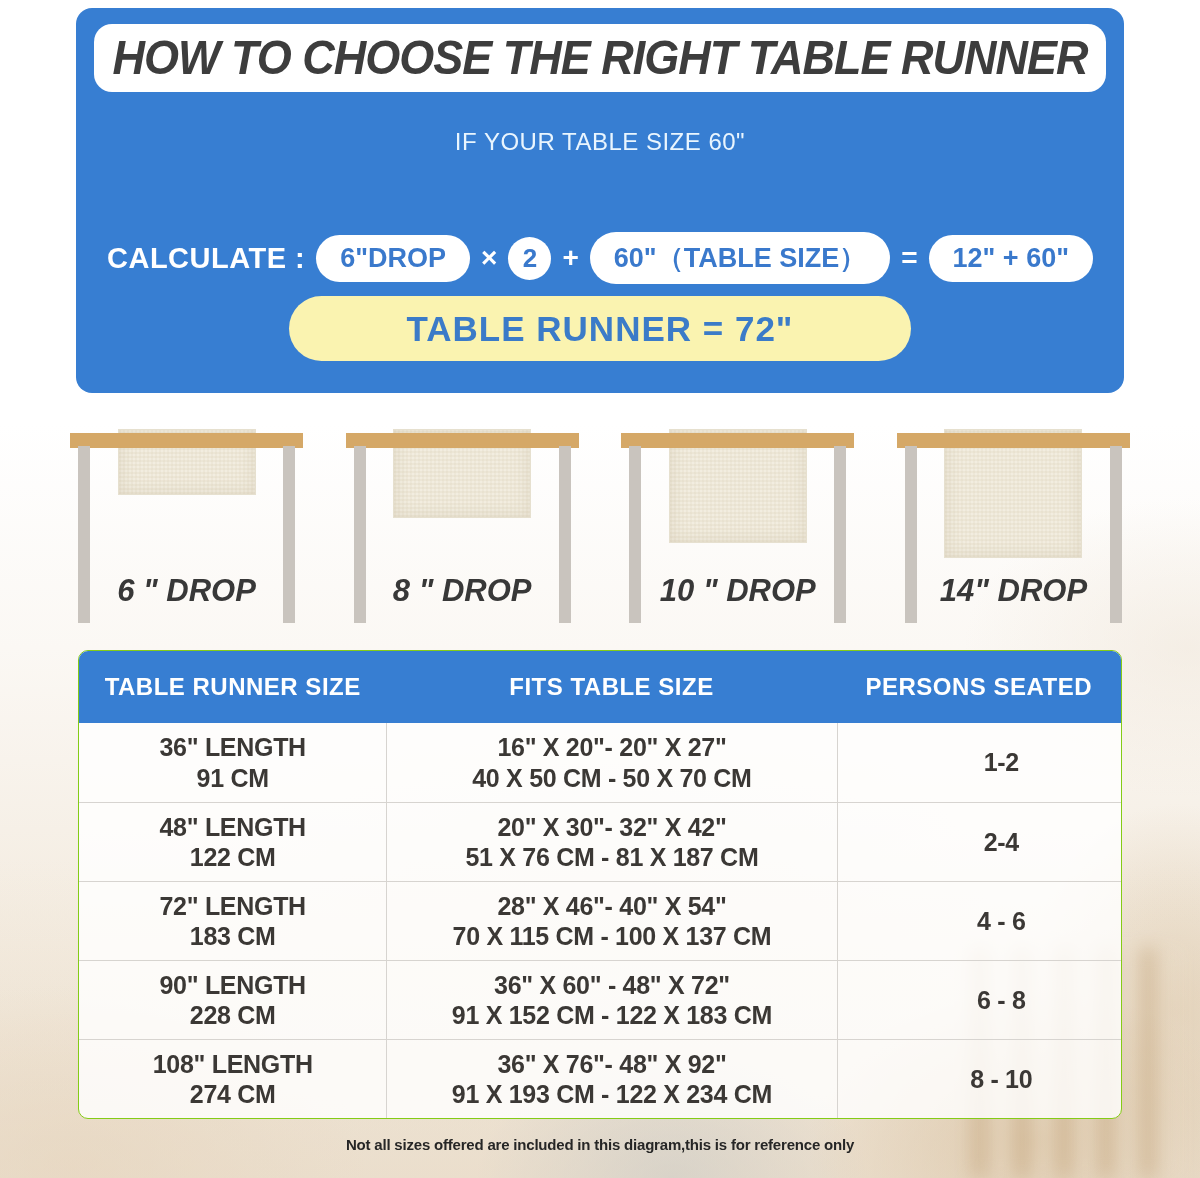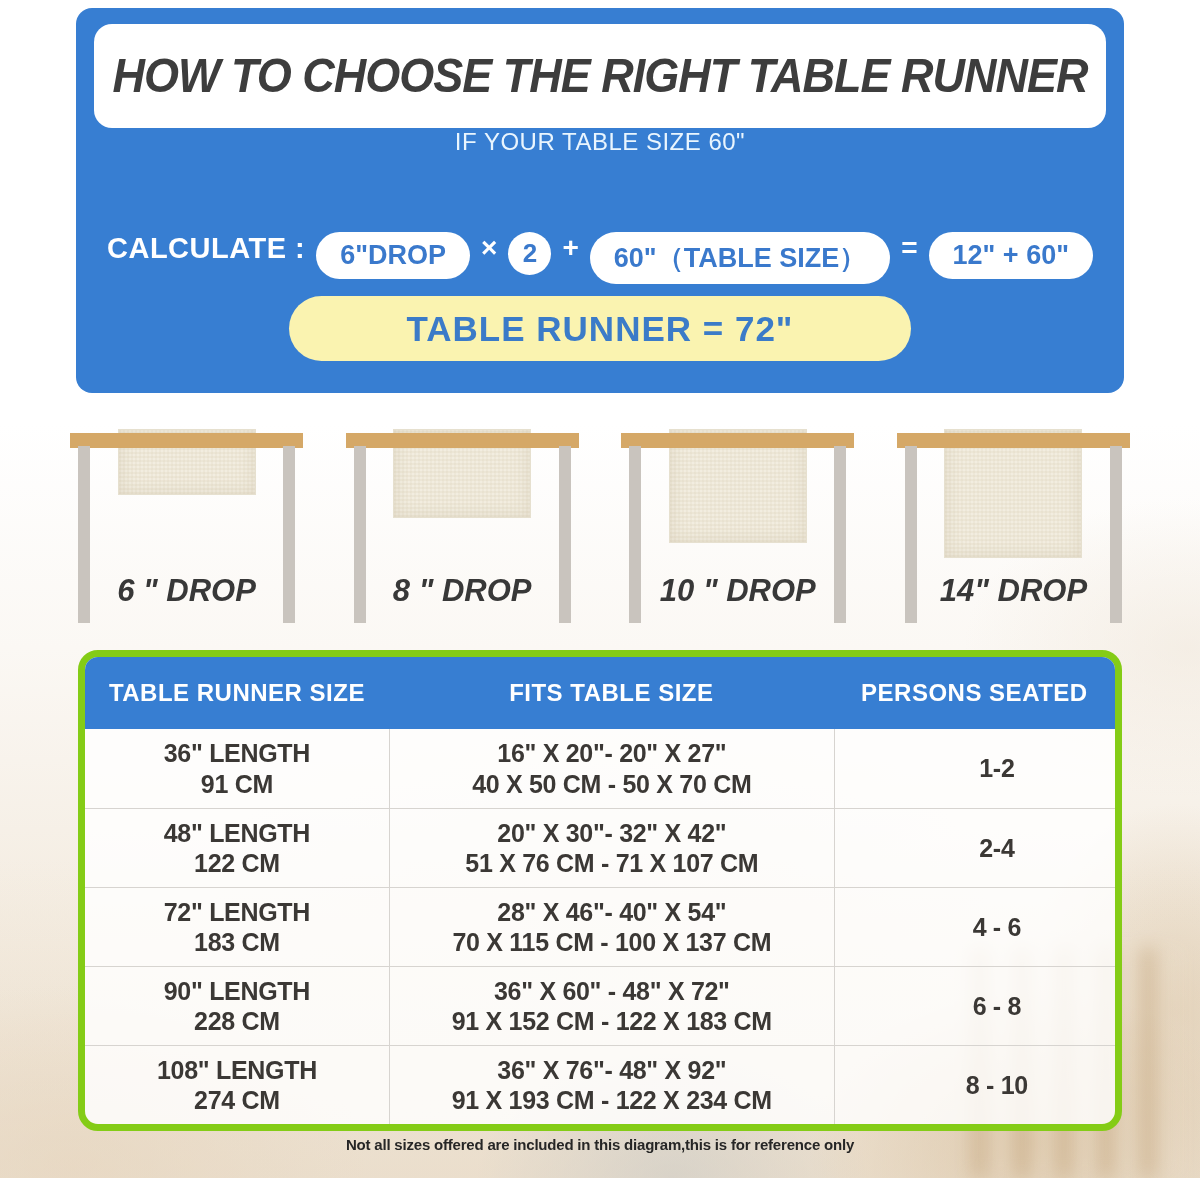--- a/index.html
+++ b/index.html
@@ -31,38 +31,38 @@
     position:absolute; left:0; bottom:0; width:100%; height:320px;
     background:linear-gradient(180deg, rgba(240,231,218,0) 0%, rgba(233,220,201,.45) 100%);
   }
 
   
   .banner {
     position:absolute; left:76px; top:8px; width:1048px; height:385px;
     background:#377ed2; border-radius:16px;
   }
   .title-box {
-    position:absolute; left:18px; top:16px; right:18px; height:104px;
+    position:absolute; left:18px; top:16px; right:18px; height:68px;
     background:#ffffff; border-radius:18px;
     display:flex; align-items:center; justify-content:center;
   }
   .title {
     font-size:45px; font-weight:bold; font-style:italic; color:#3d3d3d;
     letter-spacing:-1px; white-space:nowrap; transform:scaleY(1.06);
   }
   .subtitle {
     position:absolute; left:0; width:100%; text-align:center;
     color:#e9f5fe; font-size:24px; letter-spacing:.5px;
   }
   .subtitle.s1 { top:120px; }
   .subtitle.s2 { top:157px; }
 
   .calc-row {
     position:absolute; top:224px; left:0; right:0;
-    display:flex; align-items:flex-start; justify-content:center; gap:11px;
+    display:flex; align-items:center; justify-content:center; gap:11px;
   }
   .calc-label { color:#ffffff; font-weight:bold; font-size:29px; letter-spacing:.5px; }
   .pill {
     background:#ffffff; color:#3a79cc; font-weight:bold; font-size:27px;
     padding:8px 24px; border-radius:28px; white-space:nowrap;
   }
   .op { color:#ffffff; font-weight:bold; font-size:28px; }
   .circle {
     background:#ffffff; color:#3a79cc; font-weight:bold; font-size:26px;
     width:43px; height:43px; border-radius:50%;
@@ -96,21 +96,21 @@
   }
   .drop-label {
     position:absolute; left:0; right:0; top:145px; text-align:center;
     font-size:31px; font-weight:bold; font-style:italic; color:#383838;
     letter-spacing:0; white-space:nowrap;
   }
 
   
   .size-card {
     position:absolute; left:78px; top:650px; width:1044px;
-    border:7px solid #84cc16; border-radius:20px; overflow:hidden;
+    border:1px solid #84cc16; border-radius:10px; overflow:hidden;
     background:rgba(255,255,255,.82);
   }
   .grid3 { display:grid; grid-template-columns:29.5% 43.2% 27.3%; }
   .size-header { height:72px; background:#377ed2; }
   .size-header .hcell {
     display:flex; align-items:center; justify-content:center;
     color:#ffffff; font-weight:bold; font-size:24px; letter-spacing:.5px;
   }
   .size-row { height:79px; }
   .size-row + .size-row { border-top:1px solid #d7d4d0; }
@@ -207,21 +207,21 @@
       <div class="cell persons">1-2</div>
     </div>
 
     <div class="size-row grid3">
       <div class="cell">
         <span class="ln">48" LENGTH</span>
         <span class="ln">122 CM</span>
       </div>
       <div class="cell">
         <span class="ln">20" X 30"- 32" X 42"</span>
-        <span class="ln">51 X 76 CM - 71 X 107 CM</span>
+        <span class="ln">51 X 76 CM - 81 X 187 CM</span>
       </div>
       <div class="cell persons">2-4</div>
     </div>
 
     <div class="size-row grid3">
       <div class="cell">
         <span class="ln">72" LENGTH</span>
         <span class="ln">183 CM</span>
       </div>
       <div class="cell">

